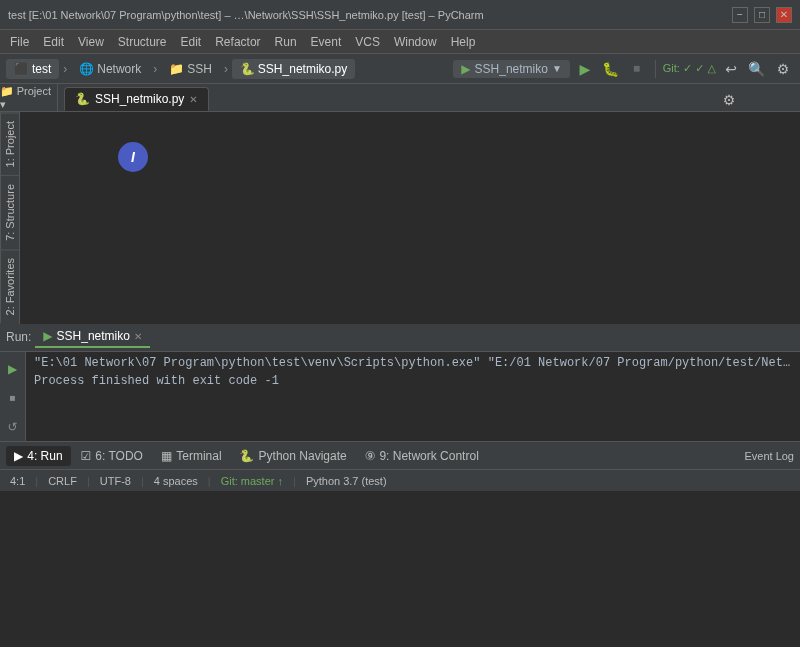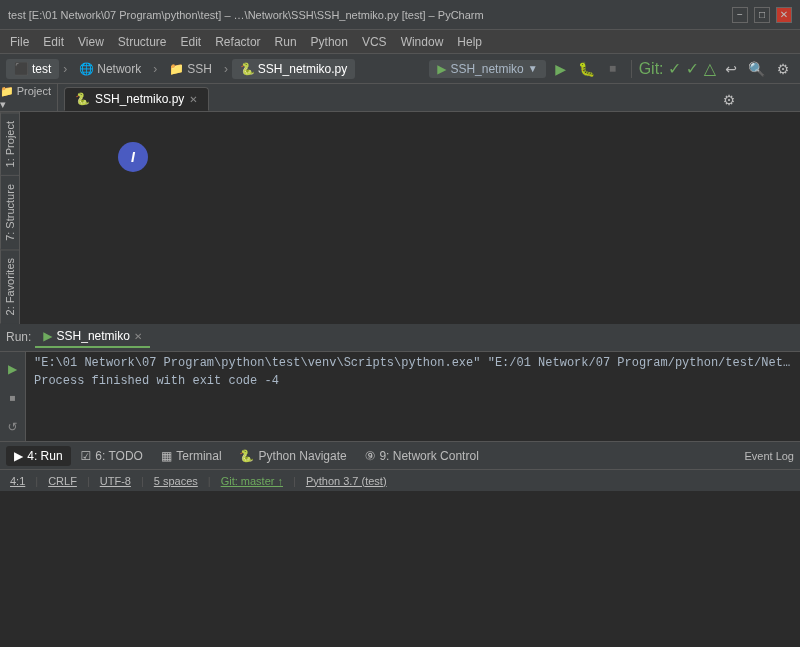--- a/index.html
+++ b/index.html
@@ -167,21 +167,21 @@
       height: 22px;
       background: #3c3f41;
       border-top: 1px solid #555;
       display: flex;
       align-items: center;
       padding: 0 6px;
       gap: 6px;
       font-size: 11px;
       color: #bbb;
     }
-    .status-item { padding: 0 4px; cursor: pointer; display: flex; align-items: center; gap: 2px; text-decoration: underline; }
+    .status-item { padding: 0 4px; cursor: pointer; display: flex; align-items: center; gap: 2px; }
     .status-sep { color: #555; }
 
     
     #bottom-tabs {
       position: absolute;
       bottom: 22px;
       left: 0;
       right: 0;
       height: 28px;
       background: #3c3f41;
@@ -256,21 +256,21 @@
   </div>
 
   <div id="menu-bar">
     <span class="menu-item">File</span>
     <span class="menu-item">Edit</span>
     <span class="menu-item">View</span>
     <span class="menu-item">Structure</span>
     <span class="menu-item">Edit</span>
     <span class="menu-item">Refactor</span>
     <span class="menu-item">Run</span>
-    <span class="menu-item">Python</span>
+    <span class="menu-item">Event</span>
     <span class="menu-item">VCS</span>
     <span class="menu-item">Window</span>
     <span class="menu-item">Help</span>
   </div>
 
   <div id="nav-bar">
 
     <div class="nav-tab active">
       <span style="color:#6eaa5e;">⬛</span>
       <span>test</span>
@@ -294,21 +294,21 @@
     <div class="run-config">
       <div class="run-config-name">
         <span style="color:#6eaa5e;">▶</span>
         <span>SSH_netmiko</span>
         <span style="font-size:10px;">▼</span>
       </div>
       <div class="icon-btn green" title="Run">▶</div>
       <div class="icon-btn" title="Debug" style="color:#6897bb;">🐛</div>
       <div class="icon-btn disabled" title="Stop">⏹</div>
       <div class="nav-separator"></div>
-      <span style="font-size:16px; color:#6eaa5e;">Git: ✓ ✓ △</span>
+      <span style="font-size:11px; color:#6eaa5e;">Git: ✓ ✓ △</span>
       <div class="icon-btn" title="Undo">↩</div>
       <div class="icon-btn" title="Search">🔍</div>
       <div class="icon-btn" title="Settings">⚙</div>
     </div>
   </div>
 
   <div id="editor-tab-bar" style="position:relative;">
 
     <div style="position:absolute; left:0; top:0; width:58px; height:28px; background:#3c3f41; display:flex; align-items:center; justify-content:center; border-right:1px solid #555; border-bottom:1px solid #555;">
       <span style="font-size:11px; color:#bbb; cursor:pointer;">📁 Project ▾</span>
@@ -355,21 +355,21 @@
           <div class="sidebar-icon" title="Soft Wrap" style="font-size:12px;">≡</div>
           <div class="sidebar-icon" title="Print" style="font-size:11px;">🖨</div>
           <div class="sidebar-icon" title="Clear All" style="font-size:12px;">🗑</div>
         </div>
 
         <div id="run-output">
           <div style="font-family:'Consolas','Courier New',monospace; font-size:12px; color:#a9b7c6; white-space:nowrap; overflow:hidden; text-overflow:ellipsis; margin-bottom:4px;">
             <span>"E:\01 Network\07 Program\python\test\venv\Scripts\python.exe" "E:/01 Network/07 Program/python/test/Network/SSH/SSH_netmiko.py"</span>
           </div>
           <div style="font-family:'Consolas','Courier New',monospace; font-size:12px; color:#a9b7c6;">
-            <span>Process finished with exit code -4</span>
+            <span>Process finished with exit code -1</span>
           </div>
         </div>
       </div>
     </div>
   </div>
 
   <div class="cursor-circle">I</div>
 
   <div id="bottom-tabs">
     <div class="bottom-tab active">
@@ -404,21 +404,21 @@
     <span class="status-sep">|</span>
     <span class="status-item">
       <span>CRLF</span>
     </span>
     <span class="status-sep">|</span>
     <span class="status-item">
       <span>UTF-8</span>
     </span>
     <span class="status-sep">|</span>
     <span class="status-item">
-      <span>5 spaces</span>
+      <span>4 spaces</span>
     </span>
     <span class="status-sep">|</span>
     <span class="status-item git-status">
       <span>Git: master ↑</span>
     </span>
     <span class="status-sep">|</span>
     <span class="status-item">
       <span>Python 3.7 (test)</span>
     </span>
   </div>

